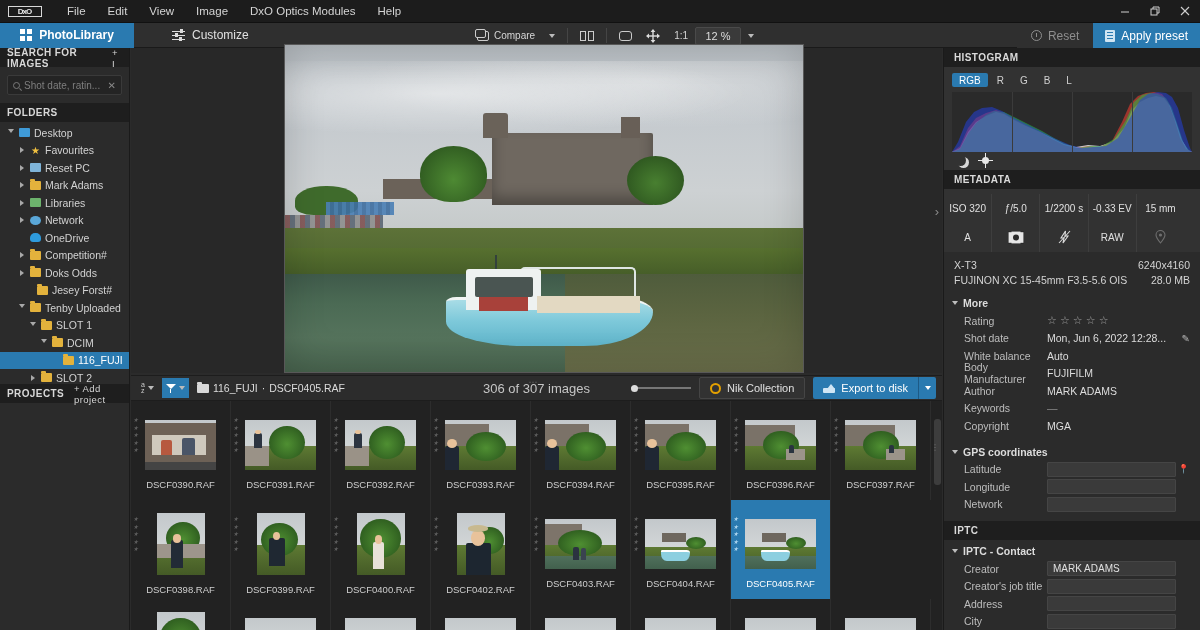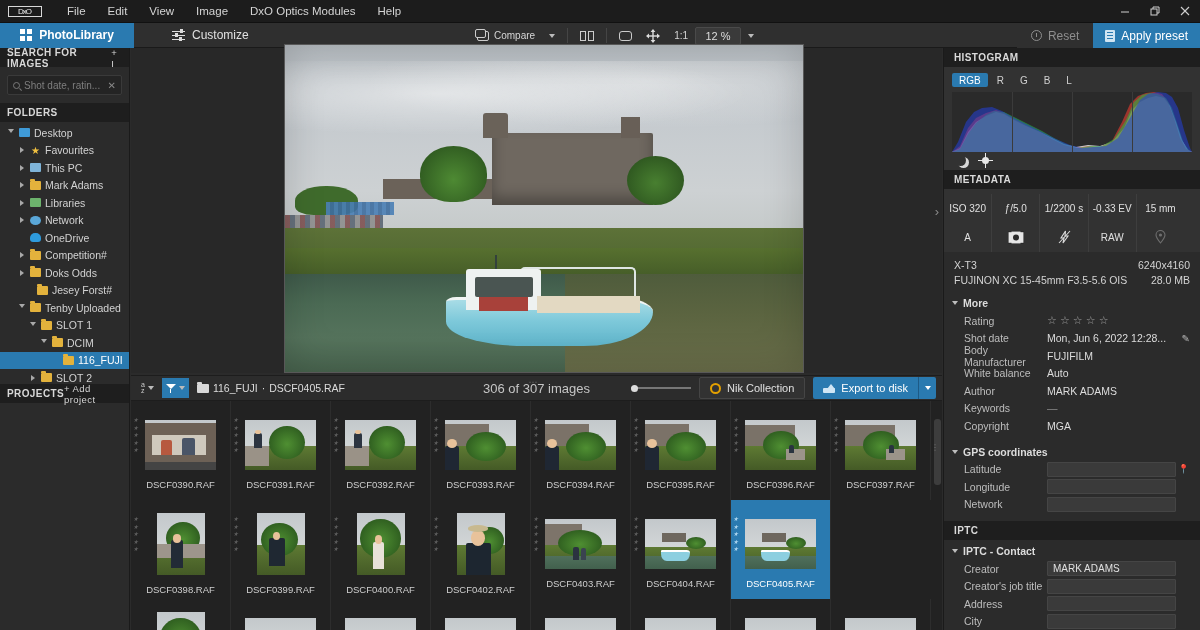--- a/index.html
+++ b/index.html
@@ -16,21 +16,21 @@
   
   .titlebar {
     position: absolute; left:0; top:0; width:1200px; height:23px;
     background: #1c1c1c;
     display: flex; align-items: center;
     border-bottom: 1px solid #111;
   }
   .dxo-logo {
     margin-left: 8px; margin-right: 14px;
     font-size: 11px; letter-spacing: -1px; color: #e4e4e4;
-    font-family: "Liberation Sans", sans-serif; font-weight: 400;
+    font-family: "Liberation Sans", sans-serif; font-weight: 700;
     display:flex; align-items:center;
   }
   .menu-item {
     padding: 0 11px; height: 23px; line-height: 23px;
     font-size: 11.5px; color: #d4d4d4; cursor: default;
   }
   .win-ctrls { margin-left:auto; display:flex; height:23px; }
   .win-btn {
     width: 30px; height: 23px; display:flex; align-items:center; justify-content:center;
     color:#cfcfcf; font-size: 11px;
@@ -95,21 +95,21 @@
   .preset-ic:after{content:'';position:absolute;left:2px;top:2px;width:6px;height:1px;background:#2a7ab0;box-shadow:0 3px 0 #2a7ab0,0 6px 0 #2a7ab0;}
 
   
   .sidebar {
     position:absolute; left:0; top:48px; width:130px; height:582px;
     background:#2b2b2b; border-right:1px solid #1a1a1a;
     overflow:hidden;
   }
   .panel-head {
     height:19px; background:#1e1e1e; display:flex; align-items:center;
-    padding:0 7px; font-size:10px; letter-spacing:.4px; color:#d8d8d8; font-weight:600;
+    padding:0 7px; font-size:10px; letter-spacing:.4px; color:#d8d8d8; font-weight:600;gap:10px;
   }
   .panel-head .addlink { margin-left:auto; color:#d8d8d8; font-size:9.5px; font-weight:400; }
   .search-wrap { padding:8px 7px; background:#2b2b2b; }
   .search-box {
     height:20px; background:#242424; border:1px solid #3a3a3a; border-radius:2px;
     display:flex; align-items:center; padding:0 5px; gap:4px;
   }
   .search-box .mag { width:7px;height:7px;border:1.2px solid #7a7a7a;border-radius:50%; position:relative; flex:none;}
   .search-box .mag:after{content:'';position:absolute;width:3px;height:1.2px;background:#7a7a7a;transform:rotate(45deg);left:5px;top:6px;}
   .search-box input {
@@ -511,21 +511,21 @@
             <span class="ar"></span>
           </span>
           <span class="fi star">★</span>
           <span>Favourites</span>
         </div>
         <div class="tnode" style="padding-left: 17px;">
           <span class="tw">
             <span class="ar"></span>
           </span>
           <span class="fi pc"></span>
-          <span>This PC</span>
+          <span>Reset PC</span>
         </div>
         <div class="tnode" style="padding-left: 17px;">
           <span class="tw">
             <span class="ar"></span>
           </span>
           <span class="fi folder"></span>
           <span>Mark Adams</span>
         </div>
         <div class="tnode" style="padding-left: 17px;">
           <span class="tw">
@@ -1082,26 +1082,26 @@
         <div class="kv">
           <span class="k">Rating</span>
           <span class="stars-meta">☆ ☆ ☆ ☆ ☆</span>
         </div>
         <div class="kv">
           <span class="k">Shot date</span>
           <span class="v">Mon, Jun 6, 2022 12:28...</span>
           <span class="pencil">✎</span>
         </div>
         <div class="kv">
+          <span class="k">White balance</span>
+          <span class="v">Auto</span>
+        </div>
+        <div class="kv">
           <span class="k">Body Manufacturer</span>
           <span class="v">FUJIFILM</span>
-        </div>
-        <div class="kv">
-          <span class="k">White balance</span>
-          <span class="v">Auto</span>
         </div>
         <div class="kv">
           <span class="k">Author</span>
           <span class="v">MARK ADAMS</span>
         </div>
         <div class="kv">
           <span class="k">Keywords</span>
           <span class="v dim">—</span>
         </div>
         <div class="kv">

